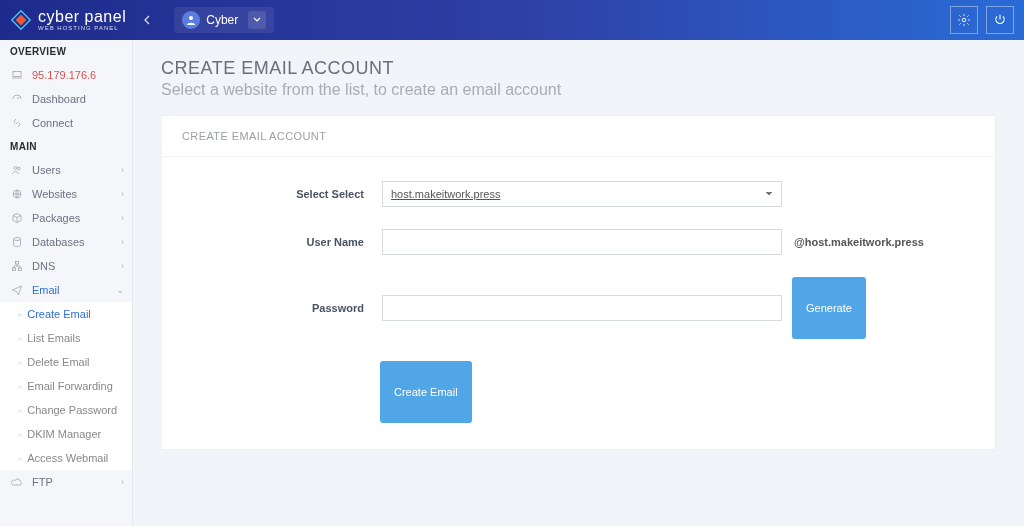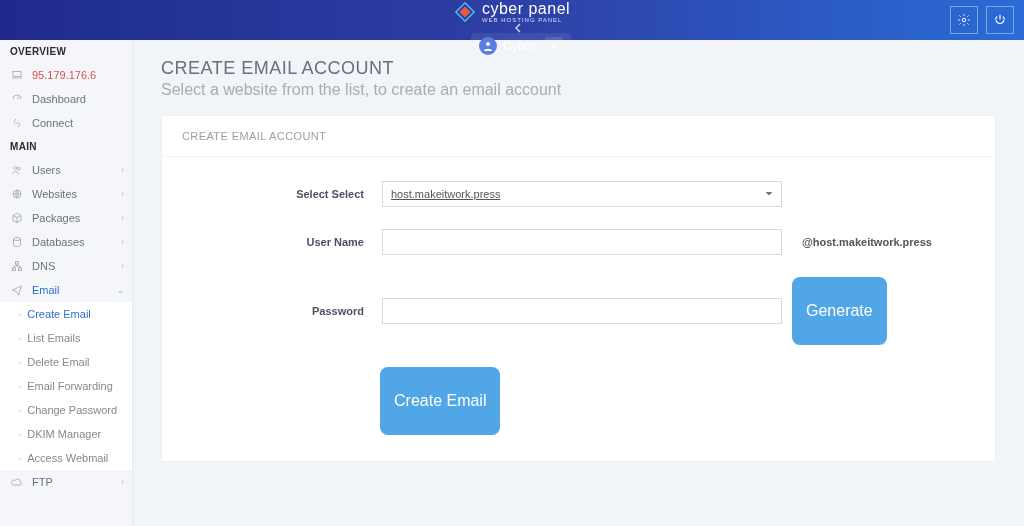--- a/index.html
+++ b/index.html
@@ -1,17 +1,17 @@
 <!DOCTYPE html>
 <html><head>
 <meta charset="utf-8">
 <style>
 * { margin: 0; padding: 0; box-sizing: border-box; }
 body { font-family: Arial, sans-serif; font-size: 12px; background: #f1f4f8; color: #333; }
-.topbar { height: 40px; background: linear-gradient(90deg,#1e2b8c 0%,#2e3fa5 50%,#2a6bd6 100%); display: flex; align-items: center; padding: 1px 10px; position: relative; flex-direction: column; }
+.topbar { height: 40px; background: linear-gradient(90deg,#1e2b8c 0%,#2e3fa5 50%,#2a6bd6 100%); display: flex; align-items: center; padding: 1px 10px; position: relative; }
 .logo-wrap { display: flex; align-items: center; color: #fff; gap: 6px; }
 .logo-icon { width: 22px; height: 22px; }
 .logo-text { display: flex; flex-direction: column; line-height: 1; }
 .logo-text .brand { font-size: 16px; font-weight: 400; letter-spacing: 0.5px; }
 .logo-text .sub { font-size: 6px; letter-spacing: 1px; opacity: 0.8; }
 .collapse-btn { width: 18px; height: 24px; display:flex; align-items:center; justify-content:center; color:#fff; opacity:.8; margin-left:12px; cursor:pointer; }
 .user-chip { margin-left: 18px; display: flex; align-items: center; gap: 6px; background: rgba(255,255,255,.08); padding: 4px 8px; border-radius: 4px; color:#fff; font-size:12px; }
 .user-chip .av { width:18px; height:18px; background:#5a7de0; border-radius:50%; display:flex; align-items:center; justify-content:center; }
 .user-chip .dd { width:18px; height:18px; background: rgba(255,255,255,.12); border-radius:2px; display:flex; align-items:center; justify-content:center; margin-left:4px; }
 .top-right { position:absolute; right:10px; top:6px; display:flex; gap:8px; }
@@ -31,22 +31,22 @@
 .content { flex:1; padding:18px 28px; overflow:auto; }
 .page-title { color:#6a6f7a; font-size:18px; font-weight:400; letter-spacing:.5px; }
 .page-sub { color:#a9acb3; font-size:16px; margin-top:2px; }
 .card { background:#fff; border:1px solid #eef0f4; margin-top:16px; padding-bottom:26px; }
 .card-head { color:#9aa0a8; font-size:11px; padding:14px 20px; letter-spacing:.4px; border-bottom:1px solid #f2f3f6; }
 .form { padding-top:24px; }
 .row { display:flex; align-items:center; margin-bottom:22px; padding:0 20px; }
 .row .lbl { width:200px; text-align:right; padding-right:18px; color:#4a5160; font-size:11px; font-weight:600; }
 .row select, .row input[type=text], .row input[type=password] { width:400px; height:26px; border:1px solid #d6d9df; background:#fff; padding:0 8px; font-size:11px; color:#555; }
 .row select { appearance:none; background-image: linear-gradient(45deg, transparent 50%, #777 50%), linear-gradient(135deg, #777 50%, transparent 50%); background-position: calc(100% - 12px) 10px, calc(100% - 8px) 10px; background-size: 4px 4px, 4px 4px; background-repeat:no-repeat;text-decoration:underline; }
-.suffix { margin-left:20px; color:#555; font-size:11px; font-weight:600;text-align:center; }
-.btn { background:#51a6e8; color:#fff; border:none; padding:25px 14px; font-size:16px; border-radius:8px; cursor:pointer; }
+.suffix { margin-left:12px; color:#555; font-size:11px; font-weight:600;text-align:center; }
+.btn { background:#51a6e8; color:#fff; border:none; padding:25px 14px; font-size:11px; border-radius:3px; cursor:pointer; }
 .gen-btn { margin-left:10px; }
 .submit-row { padding-left:218px; margin-top:8px; }
 svg { display:block; }
 </style>
 </head>
 <body>
 
 <div class="topbar">
   <div class="logo-wrap">
     <span>

